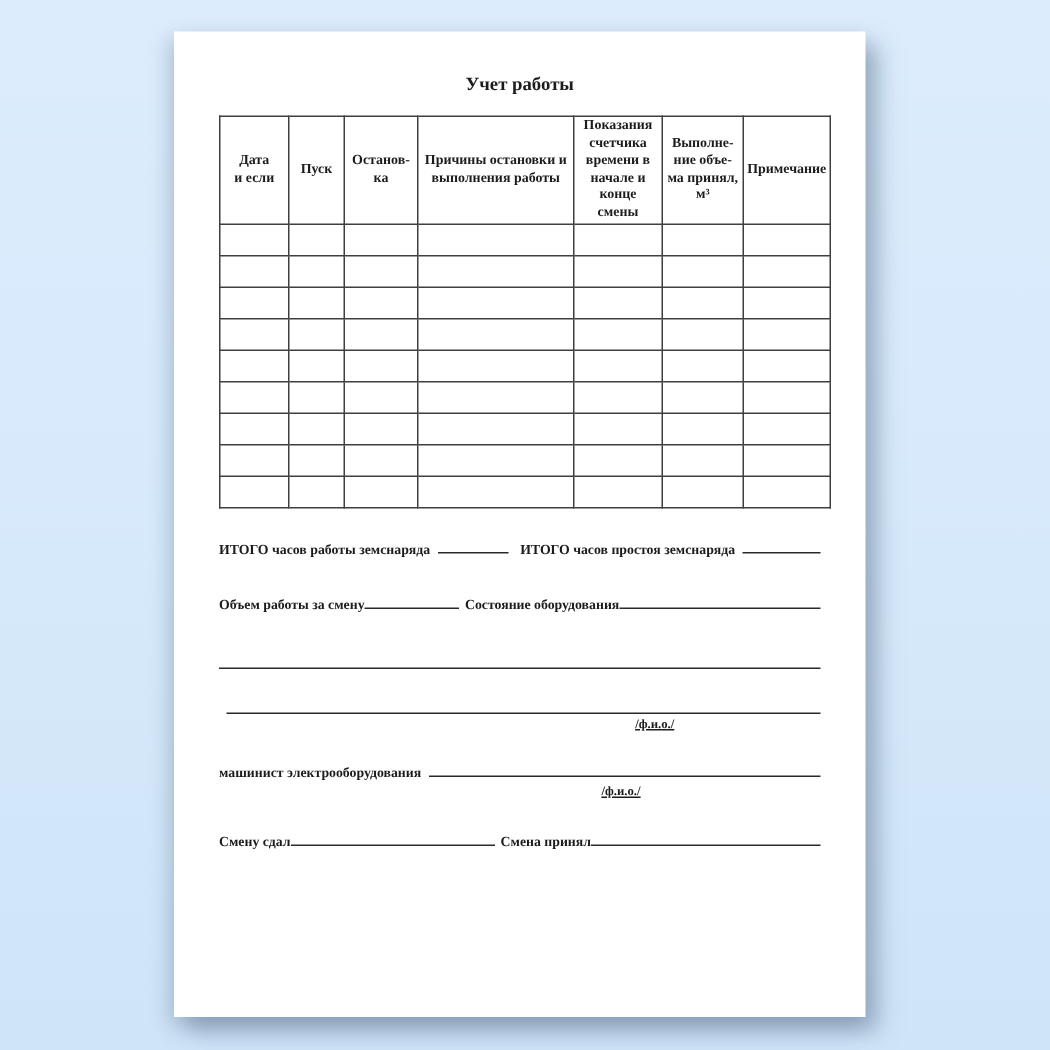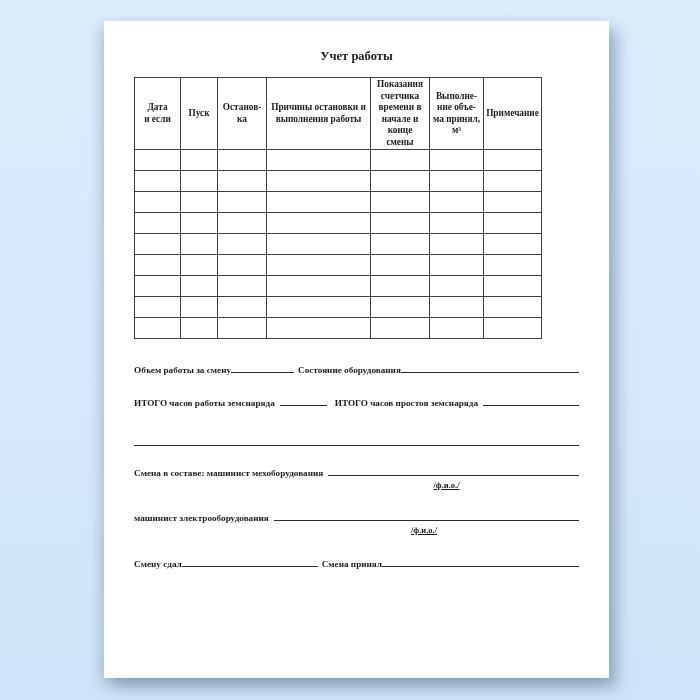--- a/index.html
+++ b/index.html
@@ -12,23 +12,23 @@
 
   body {
     background: linear-gradient(180deg, #dcecfd 0%, #d6e9fb 55%, #cfe4f8 100%);
     font-family: "Liberation Serif", "DejaVu Serif", serif;
     color: #1c1c1c;
     position: relative;
   }
 
   .page {
     position: absolute;
-    left: 104px;
+    left: 116px;
     top: 21px;
-    width: 505px;
+    width: 461px;
     height: 657px;
     background: #ffffff;
     box-shadow: 8px 9px 14px rgba(96, 119, 145, 0.50),
                 -4px 5px 12px rgba(96, 119, 145, 0.28);
   }
 
   .content {
     padding: 28px 30px 0 30px;
   }
 
@@ -244,38 +244,37 @@
             <td></td>
             <td></td>
             <td></td>
             <td></td>
             <td></td>
             <td></td>
           </tr>
         </tbody>
     </table>
 
+    <div class="form-row row-totals">
+      <span>ИТОГО часов работы земснаряда</span>
+      <span class="blank w47 ml5"></span>
+      <span class="ml8">ИТОГО часов простоя земснаряда</span>
+      <span class="blank grow ml5"></span>
+    </div>
+
     <div class="form-row row-volume">
       <span>Объем работы за смену</span>
       <span class="blank w63 mr4"></span>
       <span>Состояние оборудования</span>
       <span class="blank grow"></span>
     </div>
 
-    <div class="form-row row-totals">
-      <span>ИТОГО часов работы земснаряда</span>
-      <span class="blank w47 ml5"></span>
-      <span class="ml8">ИТОГО часов простоя земснаряда</span>
-      <span class="blank grow ml5"></span>
-    </div>
-
     <div class="full-underline"></div>
 
     <div class="form-row row-crew">
-      <span>Смена в составе: машинист мехоборудования</span>
       <span class="blank grow ml5"></span>
     </div>
     <div class="fio-row">
       <span class="spacer spacer-crew"></span>
       <span class="fio">/ф.и.о./</span>
     </div>
 
     <div class="form-row row-electro">
       <span>машинист электрооборудования</span>
       <span class="blank grow ml5"></span>

